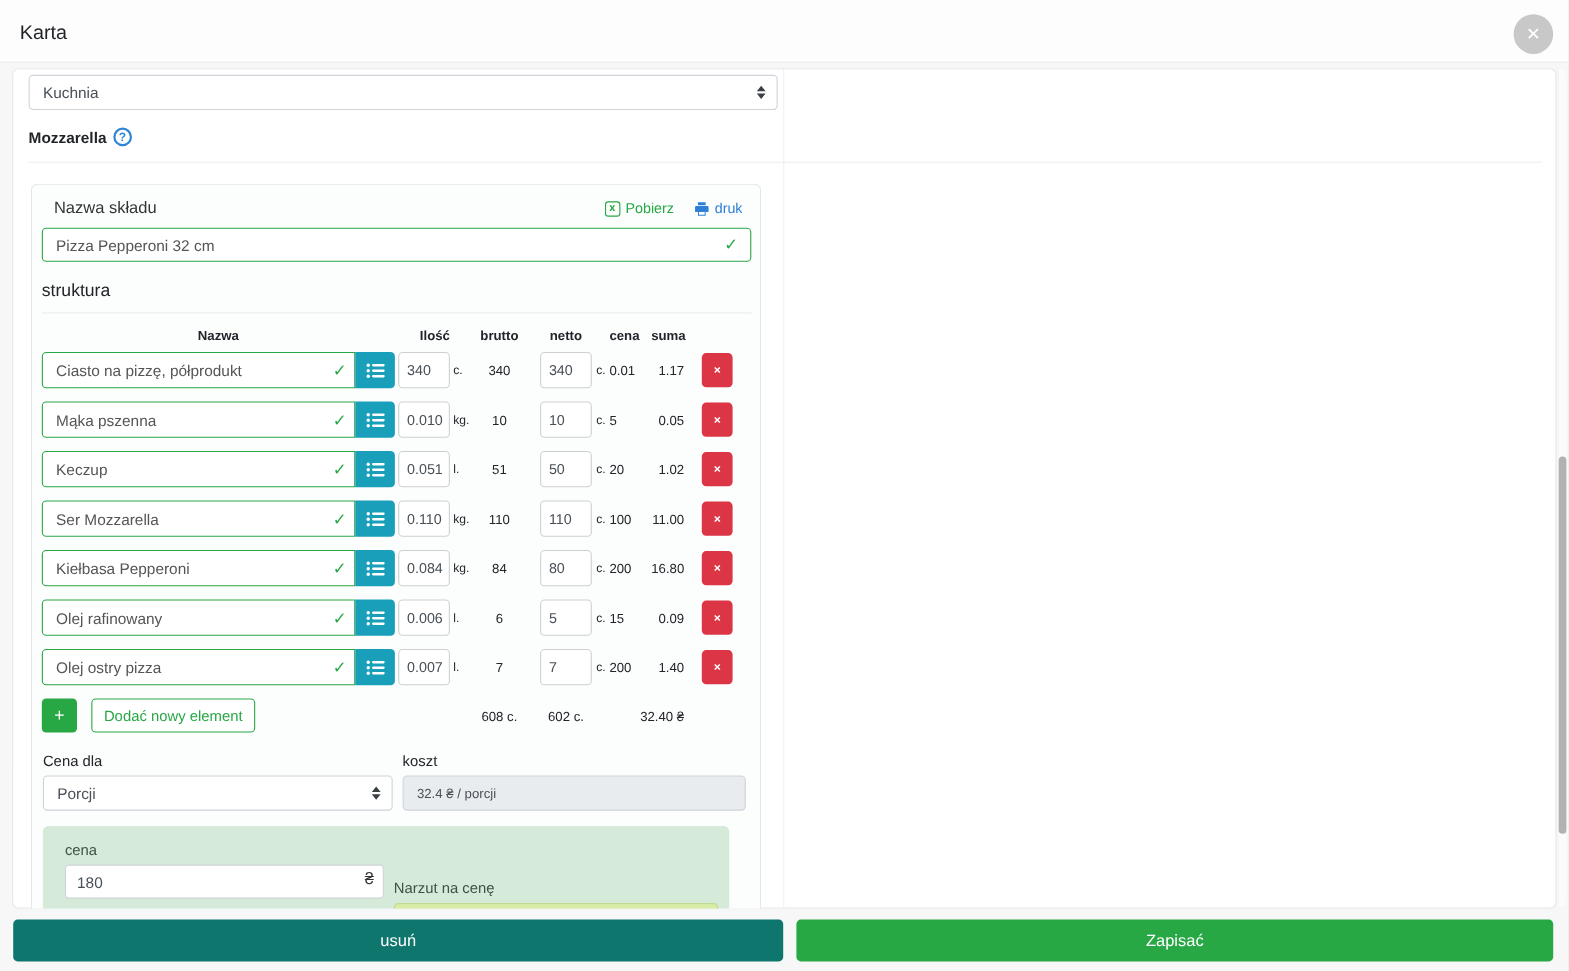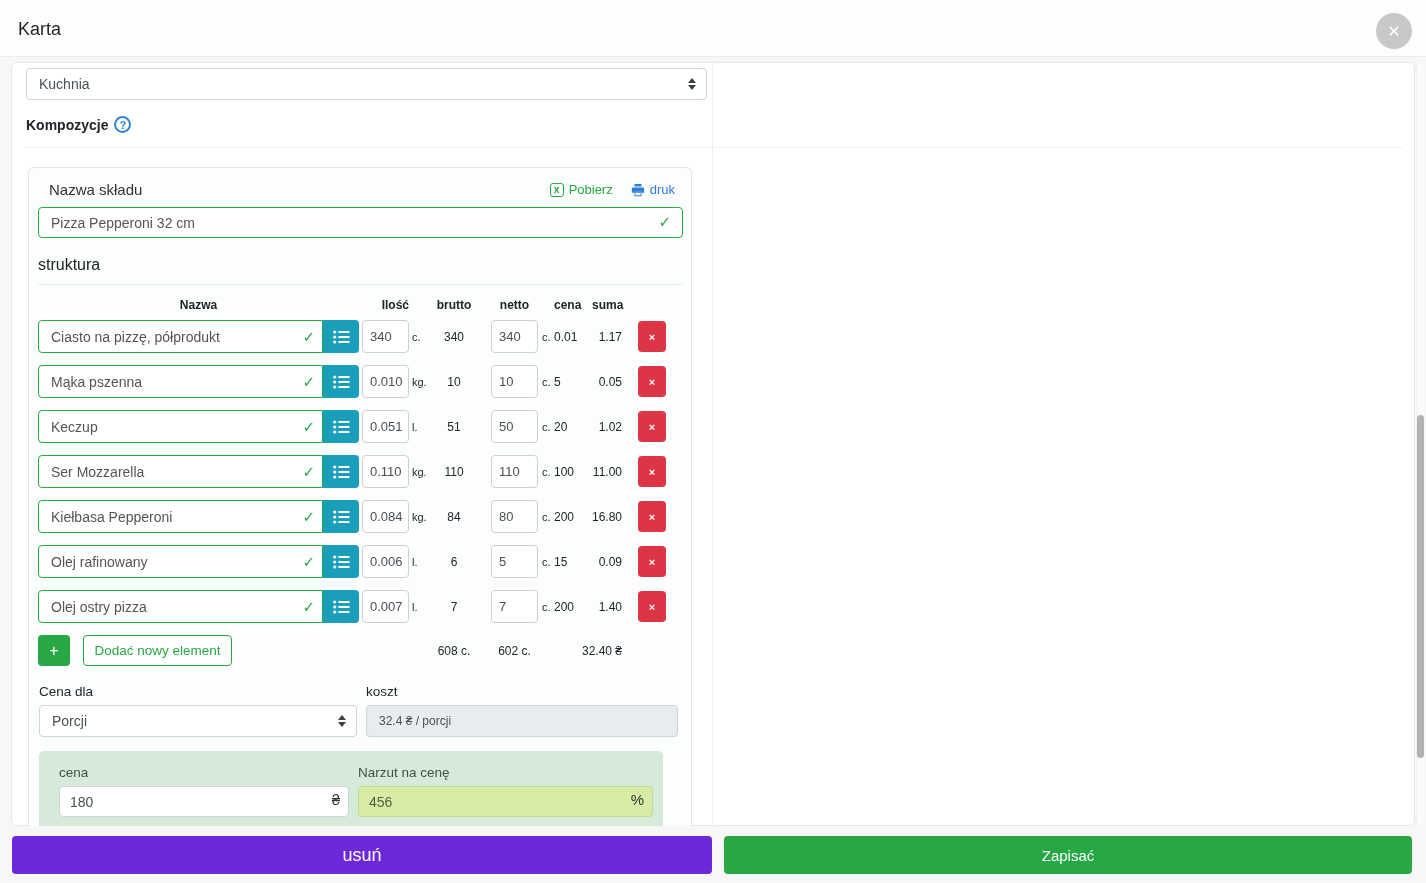--- a/index.html
+++ b/index.html
@@ -109,25 +109,25 @@
     border-radius:4px; color:#495057; font-size:12px; padding:0 12px; font-family:inherit; outline:none; }
   
   .gpanel { margin:14px 0 0 10px; width:624px; height:96px; background:#d6ead9;
     border-radius:5px; padding:14px 0 0 20px; display:flex; }
   .g-label { font-size:13.5px; color:#3e5347; margin-bottom:6px; }
   .g-group { position:relative; }
   .g-group input { height:31px; border:1px solid #ced4da; border-radius:4px;
     padding:0 26px 0 10px; font-size:14px; color:#495057; font-family:inherit; outline:none; width:100%; }
   .g-cur { position:absolute; right:9px; top:5px; font-size:15px; color:#333; }
   .g1 { width:290px; }
-  .g2 { width:295px; margin-left:17px; }
+  .g2 { width:295px; margin-left:17px;margin-top:35px; }
   .g2 input { background:#d9eca6; border-color:#c3d98e; color:#55603f; }
   
   .foot-del { position:absolute; left:12px; top:836px; width:700px; height:38px;
-    background:#6d28d9; border:none; border-radius:4px; color:#fff; font-size:18px;
+    background:#0f766e; border:none; border-radius:4px; color:#fff; font-size:15px;
     font-family:inherit; cursor:pointer; }
   .foot-save { position:absolute; left:724px; top:836px; width:688px; height:38px;
     background:#28a745; border:none; border-radius:4px; color:#fff; font-size:15px;
     font-family:inherit; cursor:pointer; }
 </style>
 </head>
 <body>
 
 <div id="app">
 
@@ -143,21 +143,21 @@
 
   <div class="fakesel kitchen">
     <span class="sel-label">Kuchnia</span>
     <span class="updown">
         <i class="up"></i>
         <i class="down"></i>
       </span>
   </div>
 
   <div class="sect">
-    <span>Kompozycje</span>
+    <span>Mozzarella</span>
     <span class="help-ic">?</span>
   </div>
   <div class="hr1"></div>
 
   <div class="panel">
 
     <div class="panel-head">
       <span>Nazwa składu</span>
       <span class="spacer"></span>
       <a class="link green">

